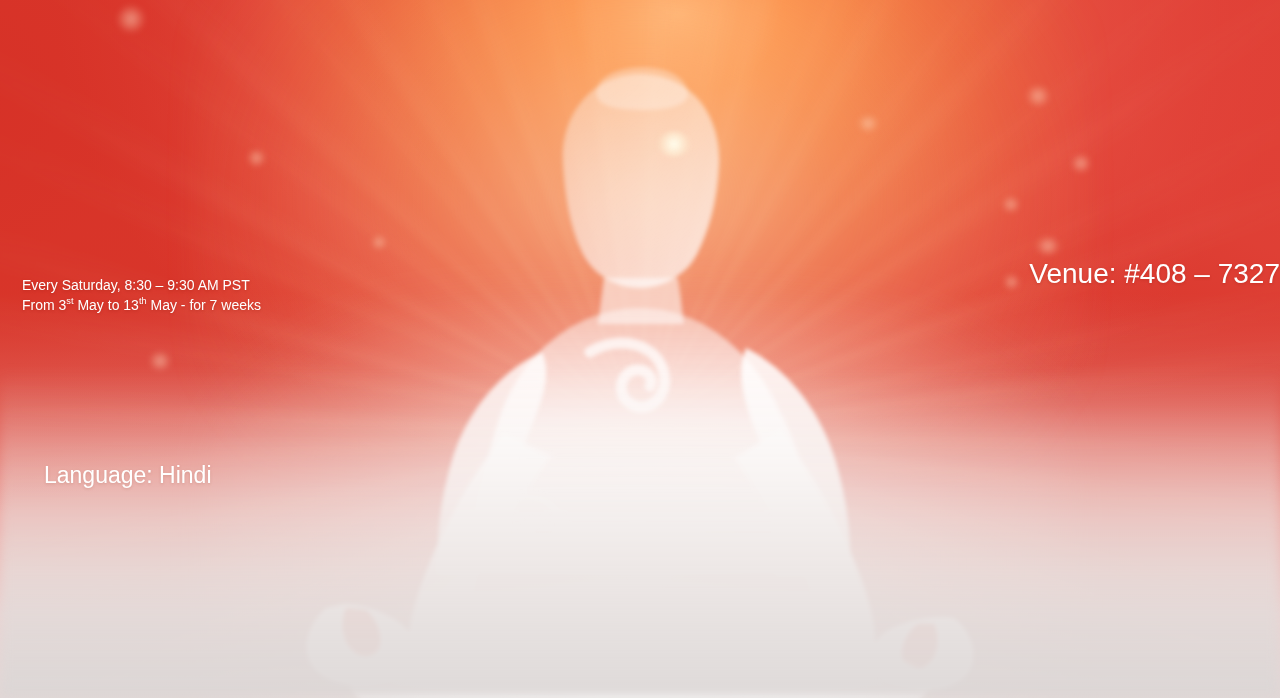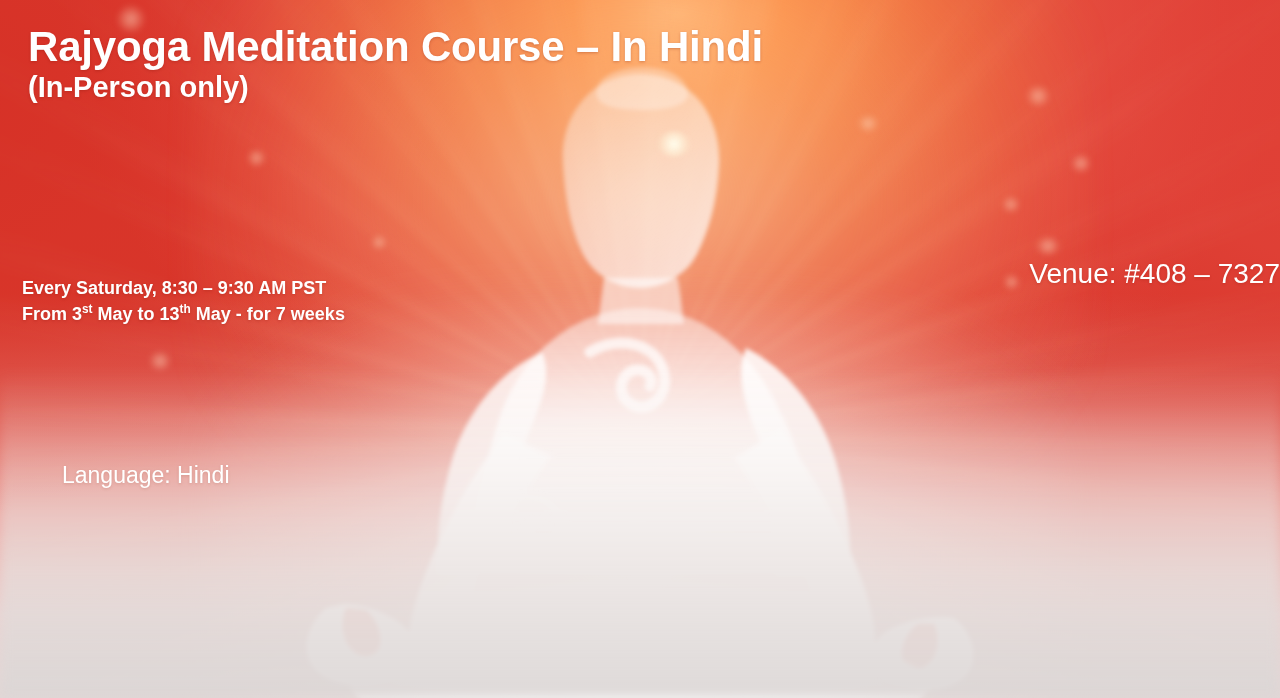--- a/index.html
+++ b/index.html
@@ -178,43 +178,43 @@
     font-size: 29px;
     font-weight: bold;
     line-height: 1.12;
     margin-top: 2px;
   }
 
   #schedule-block {
     left: 22px;
     top: 276px;
     width: 404px;
-    font-size: 18px;
-    font-weight: bold;
+    font-size: 14px;
+    font-weight: normal;
     line-height: 1.42;
     text-shadow: 0 1px 3px rgba(120,20,10,0.26);
   }
   #schedule-block sup {
     font-size: 0.66em;
     vertical-align: super;
     line-height: 0;
   }
 
   #venue-block {
     right: 0px;
     top: 254px;
     font-size: 28px;
     font-weight: normal;
     line-height: 1.42;
     white-space: nowrap;
     text-shadow: 0 1px 3px rgba(120,20,10,0.22);
   }
 
   #language-block {
-    left: 62px;
+    left: 44px;
     top: 461px;
     font-size: 23px;
     font-weight: normal;
     line-height: 1.3;
     text-shadow: 0 1px 3px rgba(140,60,40,0.20);
   }
 </style>
 </head>
 <body>
 
@@ -323,24 +323,20 @@
 
       <ellipse cx="380" cy="632" rx="290" ry="56" fill="url(#baseGrad)"></ellipse>
       <ellipse cx="380" cy="612" rx="110" ry="40" fill="#ffffff" opacity="0.55"></ellipse>
     </svg>
 
     <div class="third-eye"></div>
   </div>
 
   <div class="bottom-haze"></div>
 
-  <div id="title-block" class="txt">
-    <div class="title-main">Rajyoga Meditation Course – In Hindi</div>
-    <div class="title-sub">(In-Person only)</div>
-  </div>
 
   <div id="schedule-block" class="txt">
     <div>Every Saturday,  8:30 – 9:30 AM PST</div>
     <div><span>From 3</span><sup>st</sup><span> May to 13</span><sup>th</sup><span> May - for 7 weeks</span></div>
   </div>
 
   <div id="venue-block" class="txt">
     <div>Venue: #408 – 7327</div>
   </div>
 

